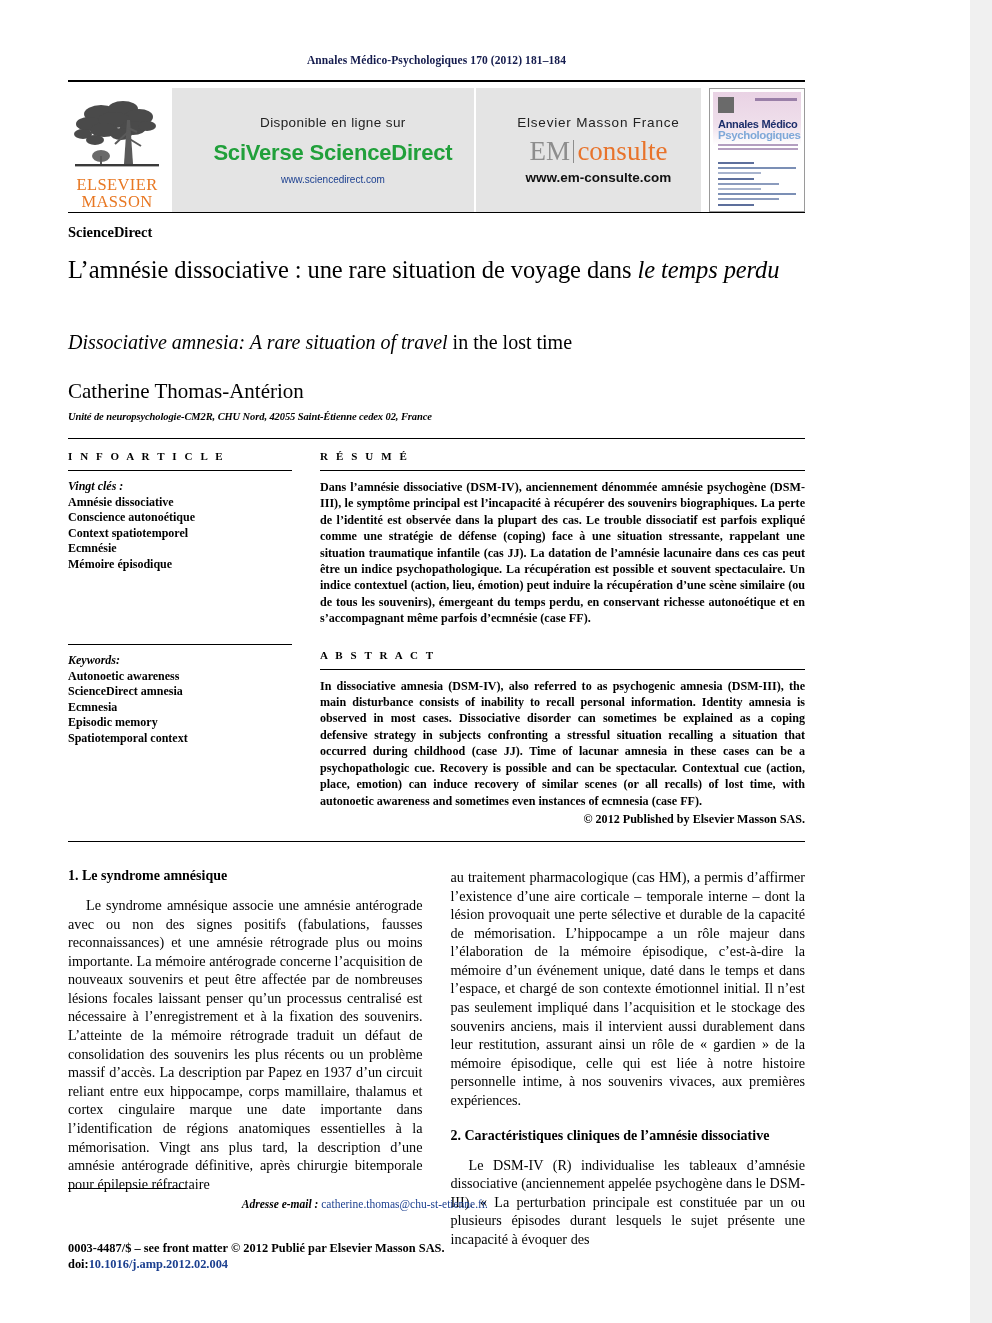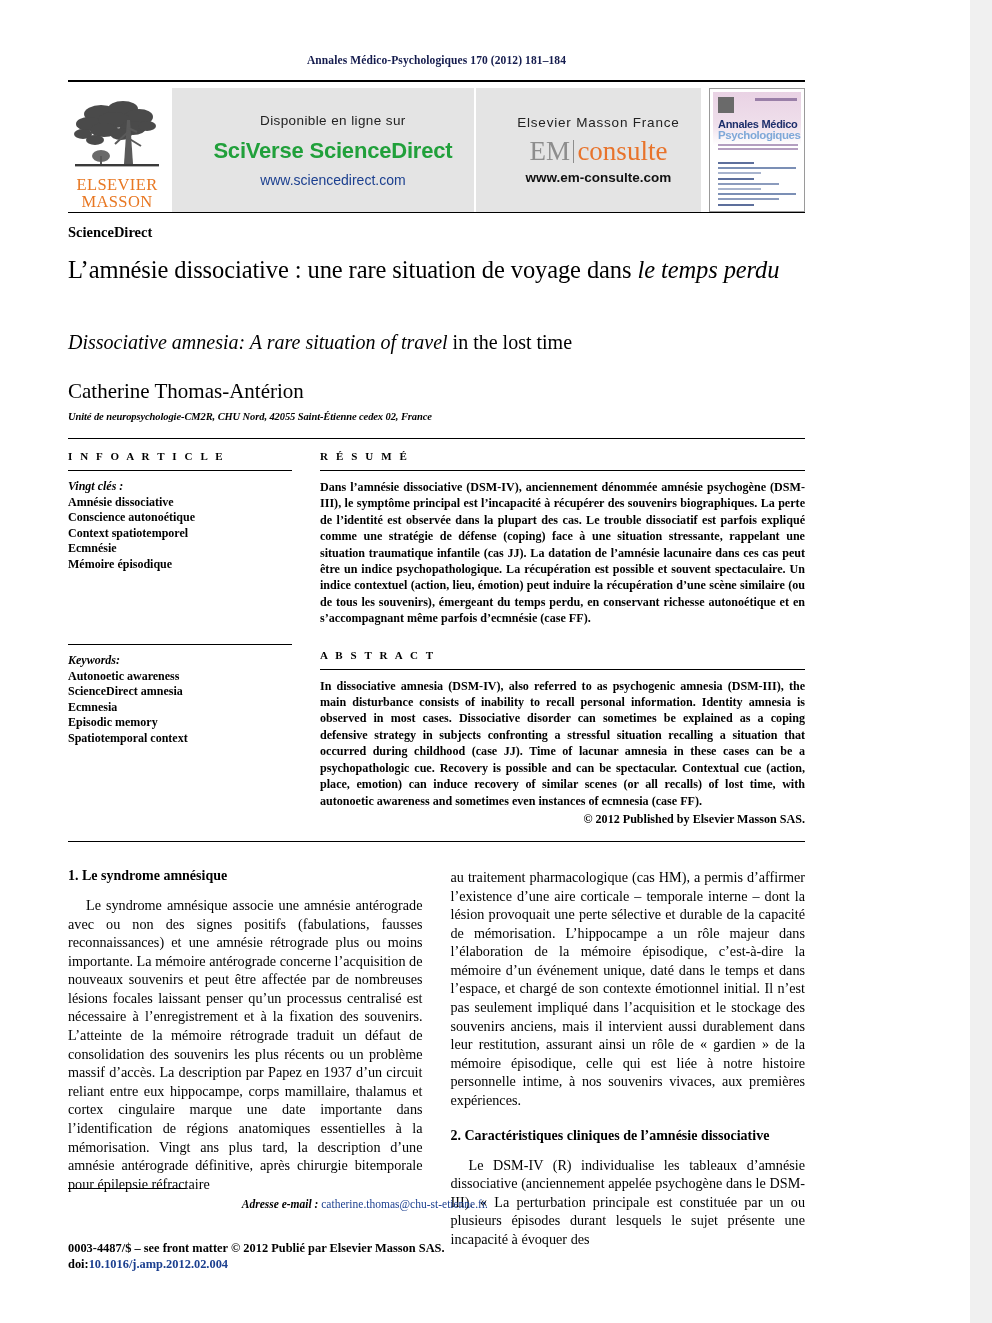--- a/index.html
+++ b/index.html
@@ -92,21 +92,21 @@
   .sciverse {
     font-family: "Liberation Sans", sans-serif;
     font-weight: bold;
     font-size: 22px;
     color: #21a03b;
     letter-spacing: -.2px;
     margin-bottom: 8px;
   }
   .gp-url {
     font-family: "Liberation Sans", sans-serif;
-    font-size: 14px;
+    font-size: 10px;
     color: #1b3f8f;
   }
   .grey-panel2 { margin-left: 2px; }
   .em-line1 {
     font-family: "Liberation Sans", sans-serif;
     font-size: 13.5px;
     color: #222;
     letter-spacing: .8px;
     margin-bottom: 6px;
   }

